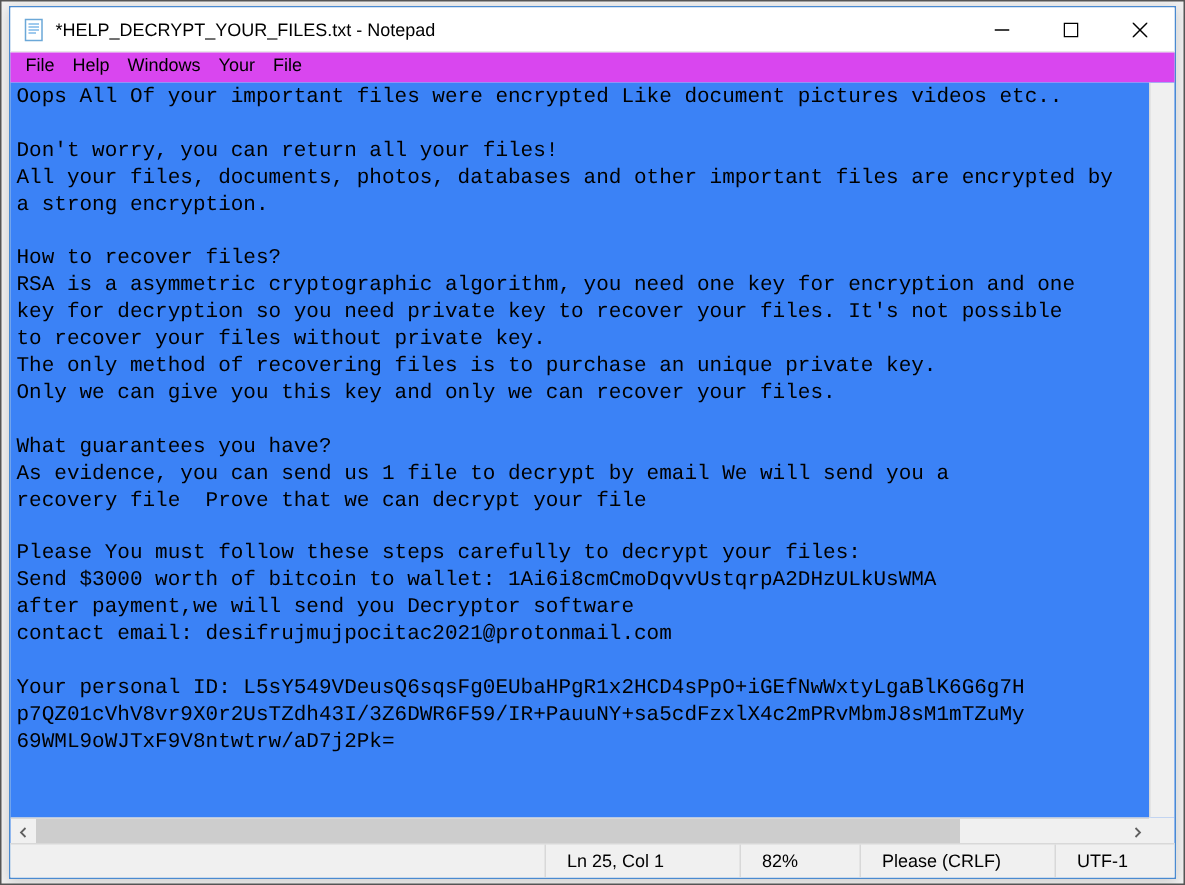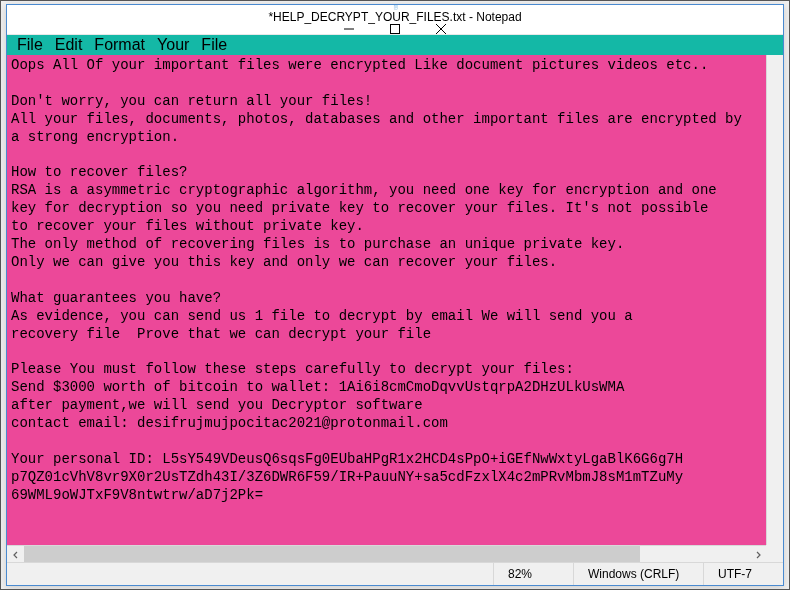--- a/index.html
+++ b/index.html
@@ -22,21 +22,20 @@
       box-shadow: 0 2px 8px rgba(0,0,0,0.15);
       display: flex;
       flex-direction: column;
     }
     .titlebar {
       height: 30px;
       background: #fff;
       display: flex;
       align-items: center;
       border-bottom: 1px solid #e8e8e8;
-      flex-direction: column;
     }
     .title-icon {
       width: 16px;
       height: 16px;
       margin-left: 8px;
       margin-right: 6px;
     }
     .title-text {
       flex: 1;
       font-size: 12px;
@@ -50,35 +49,35 @@
       width: 46px;
       height: 100%;
       display: flex;
       align-items: center;
       justify-content: center;
       cursor: pointer;
     }
     .win-btn svg { width: 10px; height: 10px; }
     .menubar {
       height: 20px;
-      background: #14b8a6;
+      background: #d946ef;
       display: flex;
       align-items: flex-start;
       padding: 0 4px;
-      font-size: 16px;
+      font-size: 12px;
     }
     .menu-item {
       padding: 1px 6px;
       cursor: pointer;
     }
     .content-area {
       flex: 1;
       position: relative;
       overflow: hidden;
-      background: #ec4899;
+      background: #3b82f6;
     }
     .text-content {
       padding: 2px 4px;
       font-family: Consolas, 'Courier New', monospace;
       font-size: 14px;
       line-height: 1.28;
       white-space: pre;
       color: #000;
       width: 840px;
       height: 100%;
@@ -186,22 +185,22 @@
         <svg viewBox="0 0 10 10">
             <line x1="0" y1="0" x2="10" y2="10" stroke="#000" stroke-width="1"></line>
             <line x1="10" y1="0" x2="0" y2="10" stroke="#000" stroke-width="1"></line>
           </svg>
       </div>
     </div>
   </div>
 
   <div class="menubar">
     <span class="menu-item">File</span>
-    <span class="menu-item">Edit</span>
-    <span class="menu-item">Format</span>
+    <span class="menu-item">Help</span>
+    <span class="menu-item">Windows</span>
     <span class="menu-item">Your</span>
     <span class="menu-item">File</span>
   </div>
 
   <div class="content-area">
     <div class="text-content">Oops All Of your important files were encrypted Like document pictures videos etc..
 
 Don't worry, you can return all your files!
 All your files, documents, photos, databases and other important files are encrypted by
 a strong encryption.
@@ -239,19 +238,20 @@
         <svg width="8" height="8" viewBox="0 0 8 8">
             <path d="M3 1 L6 4 L3 7" fill="none" stroke="#606060" stroke-width="1.2"></path>
           </svg>
       </div>
     </div>
     <div class="scroll-corner"></div>
   </div>
 
   <div class="statusbar">
     <div class="status-spacer"></div>
+    <div class="status-cell wide">Ln 25, Col 1</div>
     <div class="status-cell">82%</div>
-    <div class="status-cell wide">Windows (CRLF)</div>
-    <div class="status-cell">UTF-7</div>
+    <div class="status-cell wide">Please (CRLF)</div>
+    <div class="status-cell">UTF-1</div>
   </div>
 </div>
 
 <div class="page-border"></div>
 
 </body></html>

